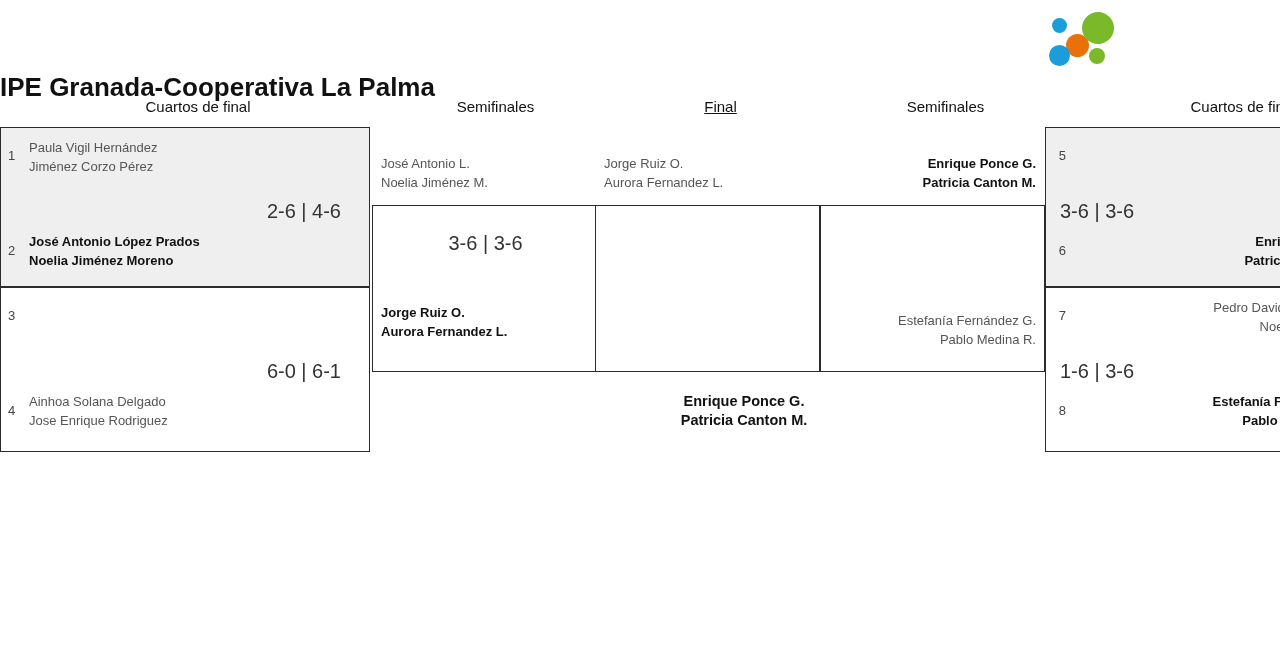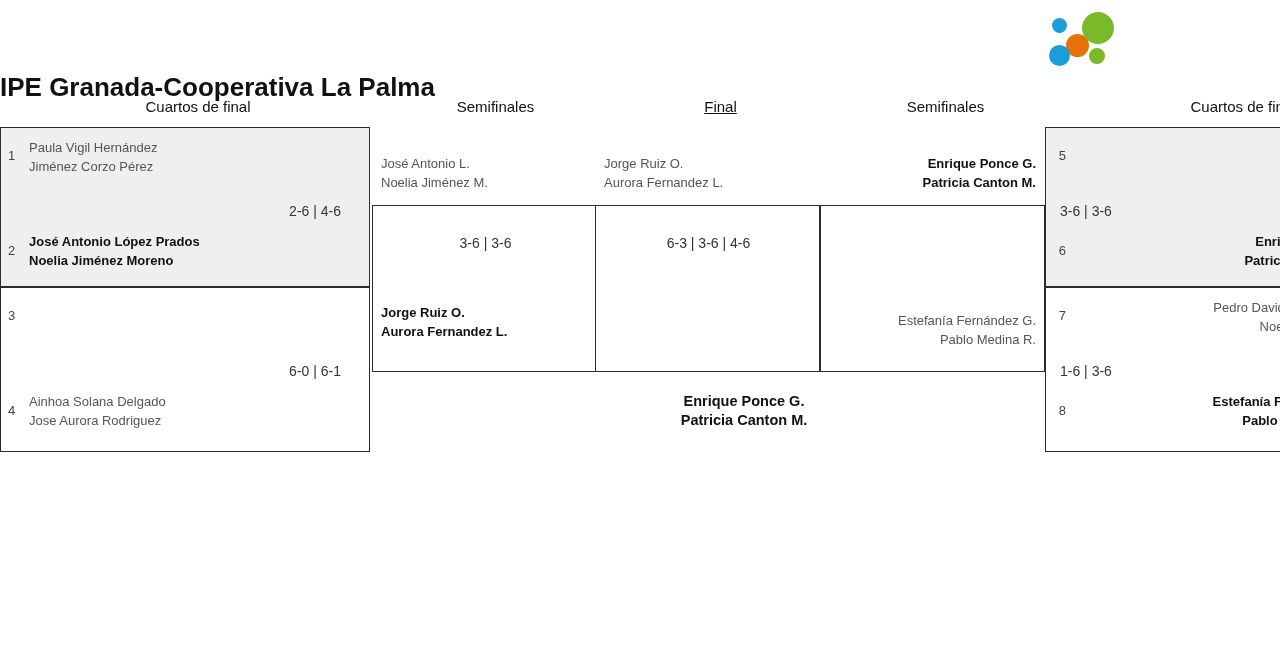--- a/index.html
+++ b/index.html
@@ -102,21 +102,21 @@
   .seed {
     position: absolute;
     font-size: 13px;
     line-height: 16px;
     color: #444444;
     font-weight: 400;
   }
 
   .score {
     position: absolute;
-    font-size: 14px;
+    font-size: 20px;
     line-height: 18px;
     color: #333333;
     white-space: nowrap;
   }
 
   
   #qf-1 { left: 0px;  top: 127px; width: 370px; height: 160px; }
   #qf-2 { left: 0px;  top: 287px; width: 370px; height: 165px; }
   
   #qf-3 { left: 1045px; top: 127px; width: 370px; height: 160px; }
@@ -201,42 +201,41 @@
     <span class="name-line">Noelia Jiménez Moreno</span>
   </div>
 </div>
 
 <div class="match-box" id="qf-2">
   <span class="seed left-seed-top">3</span>
   <div class="score left-score">6-0 | 6-1</div>
   <span class="seed left-seed-bottom">4</span>
   <div class="team loser left-team-bottom">
     <span class="name-line">Ainhoa Solana Delgado</span>
-    <span class="name-line">Jose Aurora Rodriguez</span>
+    <span class="name-line">Jose Enrique Rodriguez</span>
   </div>
 </div>
 
 <div class="match-box" id="sf-1">
   <div class="team loser mid-team-top">
     <span class="name-line">José Antonio L.</span>
     <span class="name-line">Noelia Jiménez M.</span>
   </div>
   <div class="score mid-score">3-6 | 3-6</div>
   <div class="team winner mid-team-bottom">
     <span class="name-line">Jorge Ruiz O.</span>
     <span class="name-line">Aurora Fernandez L.</span>
   </div>
 </div>
 
 <div class="match-box" id="final-1">
   <div class="team loser mid-team-top">
     <span class="name-line">Jorge Ruiz O.</span>
     <span class="name-line">Aurora Fernandez L.</span>
   </div>
-  <div class="score mid-score">6-3 | 3-6 | 4-6</div>
 </div>
 
 <div id="champion">
   <span class="name-line">Enrique Ponce G.</span><br>
   <span class="name-line">Patricia Canton M.</span>
 </div>
 
 <div class="match-box" id="sf-2">
   <div class="team winner mid-team-top-r">
     <span class="name-line">Enrique Ponce G.</span>

